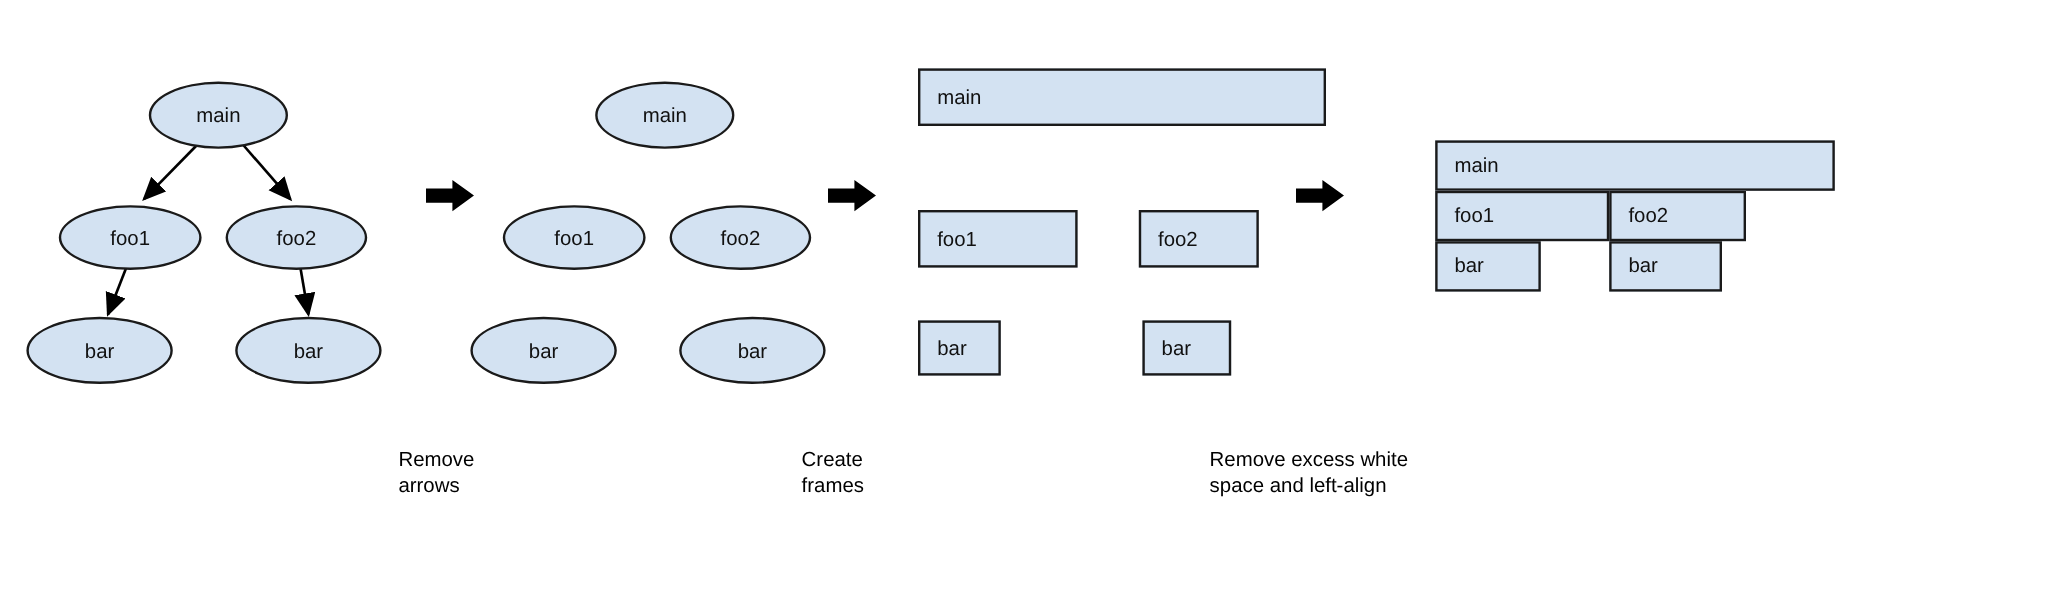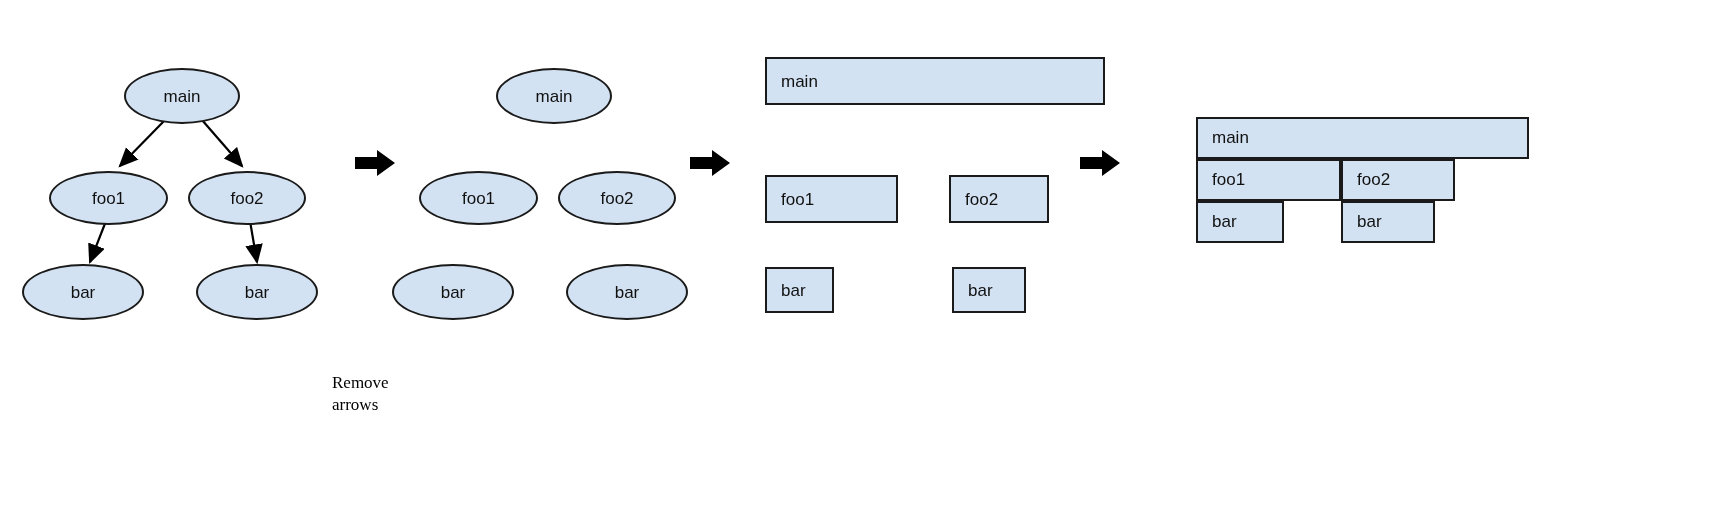--- a/index.html
+++ b/index.html
@@ -69,21 +69,20 @@
     width: 1717px;
     height: 506px;
     pointer-events: none;
   }
   .caption {
     position: absolute;
     font-size: 17px;
     line-height: 22px;
     color: #000000;
     white-space: pre-line;
-    font-family: Liberation Serif, serif;
   }
 </style>
 </head>
 <body>
 
 <div id="stage">
 
   <svg class="edge-layer" viewBox="0 0 1717 506">
     <defs>
       <marker id="ah" markerWidth="10" markerHeight="10" refX="8" refY="4" orient="auto" markerUnits="strokeWidth">
@@ -167,14 +166,18 @@
   </div>
   <div class="nest-box" style="left:1196px; top:201px; width:88px; height:42px;">
     <span class="nest-label">bar</span>
   </div>
   <div class="nest-box" style="left:1341px; top:201px; width:94px; height:42px;">
     <span class="nest-label">bar</span>
   </div>
 
   <div class="caption" style="left:332px; top:372px; width:220px;">Remove
 arrows</div>
+  <div class="caption" style="left:668px; top:372px; width:220px;">Create
+frames</div>
+  <div class="caption" style="left:1008px; top:372px; width:300px;">Remove excess white
+space and left-align</div>
 
 </div>
 
 </body></html>

